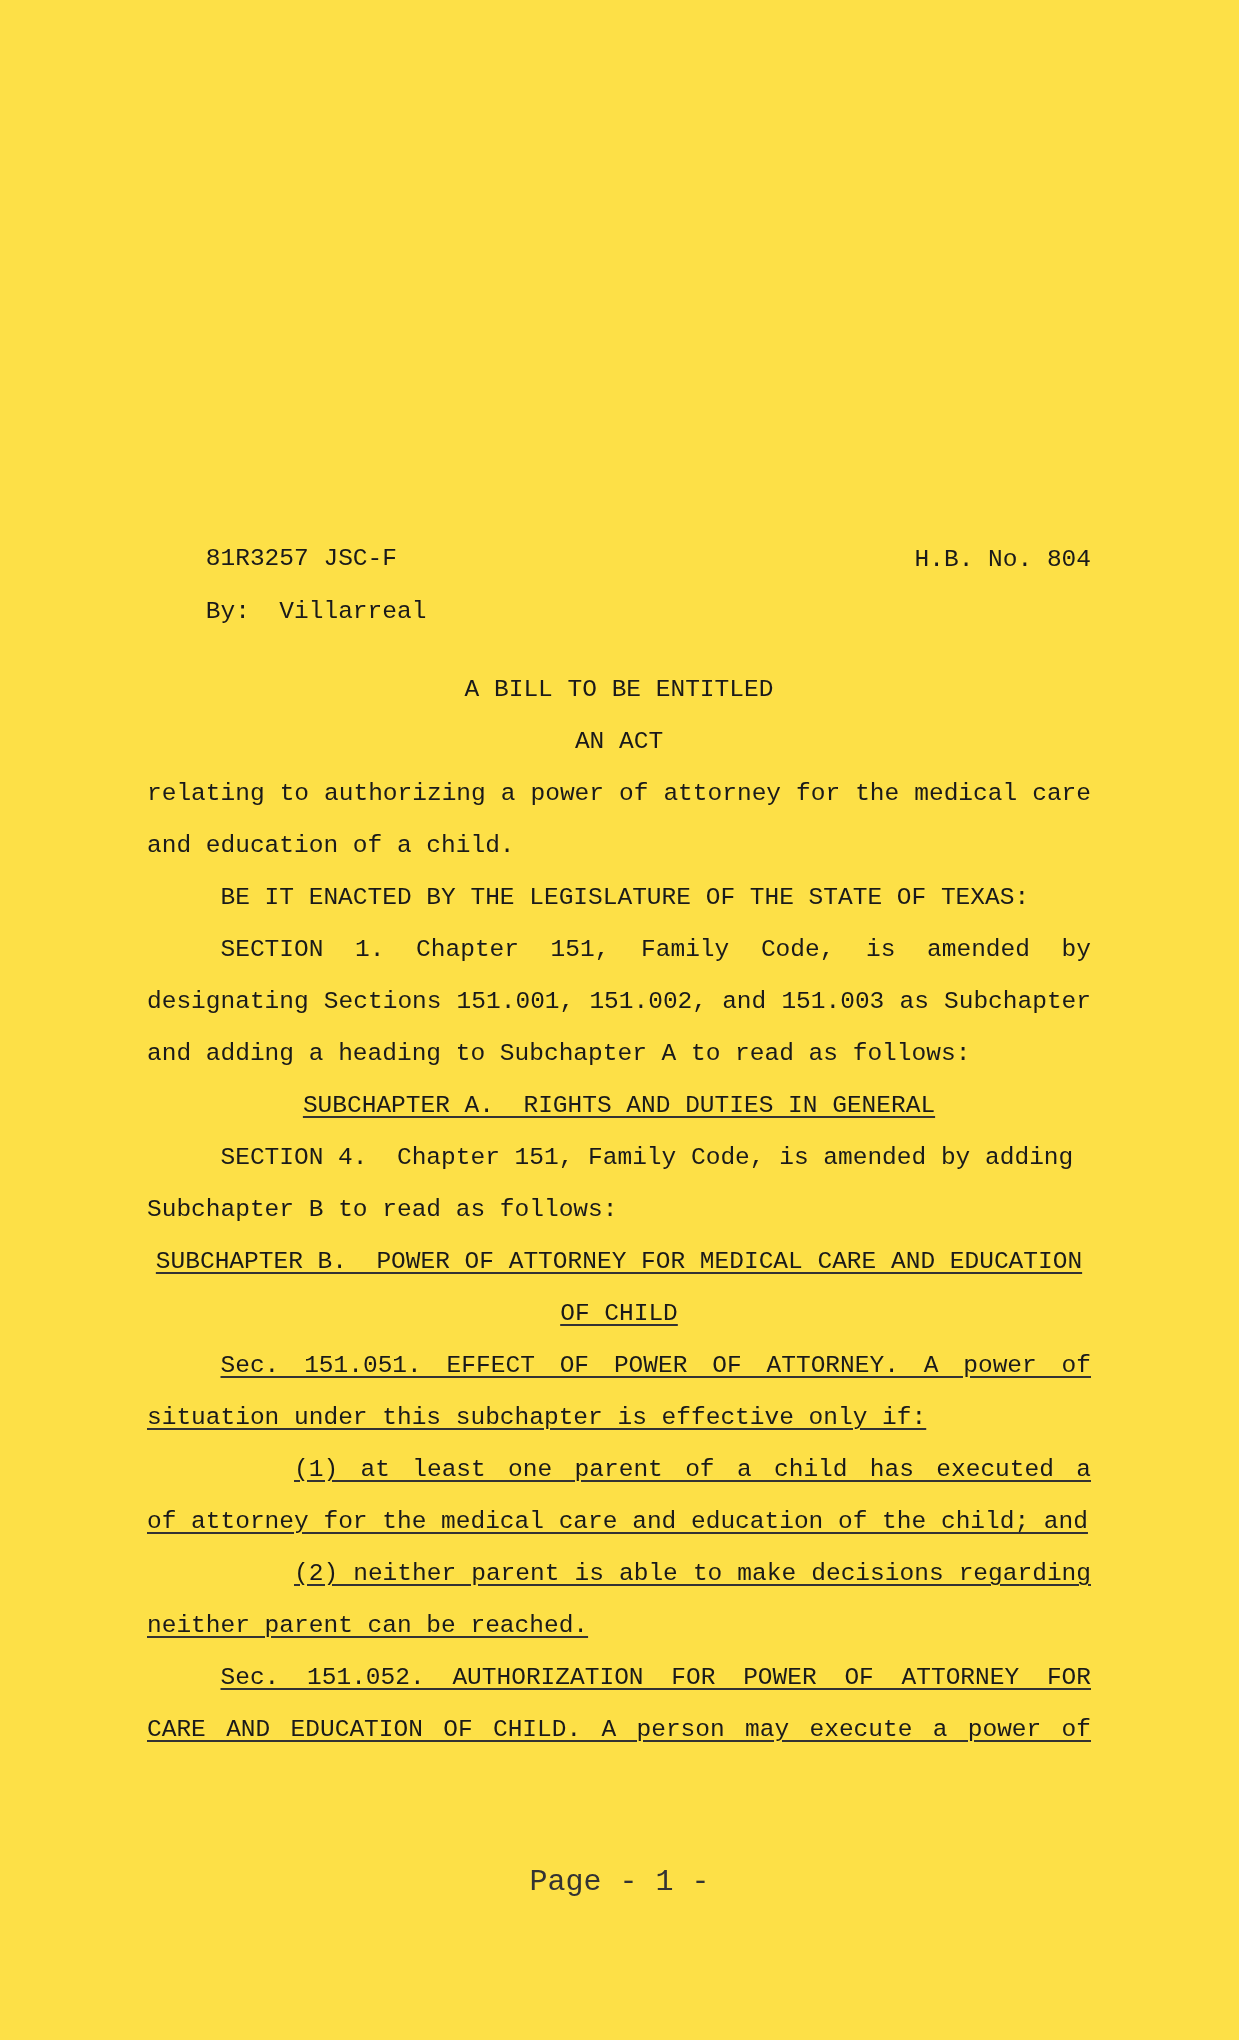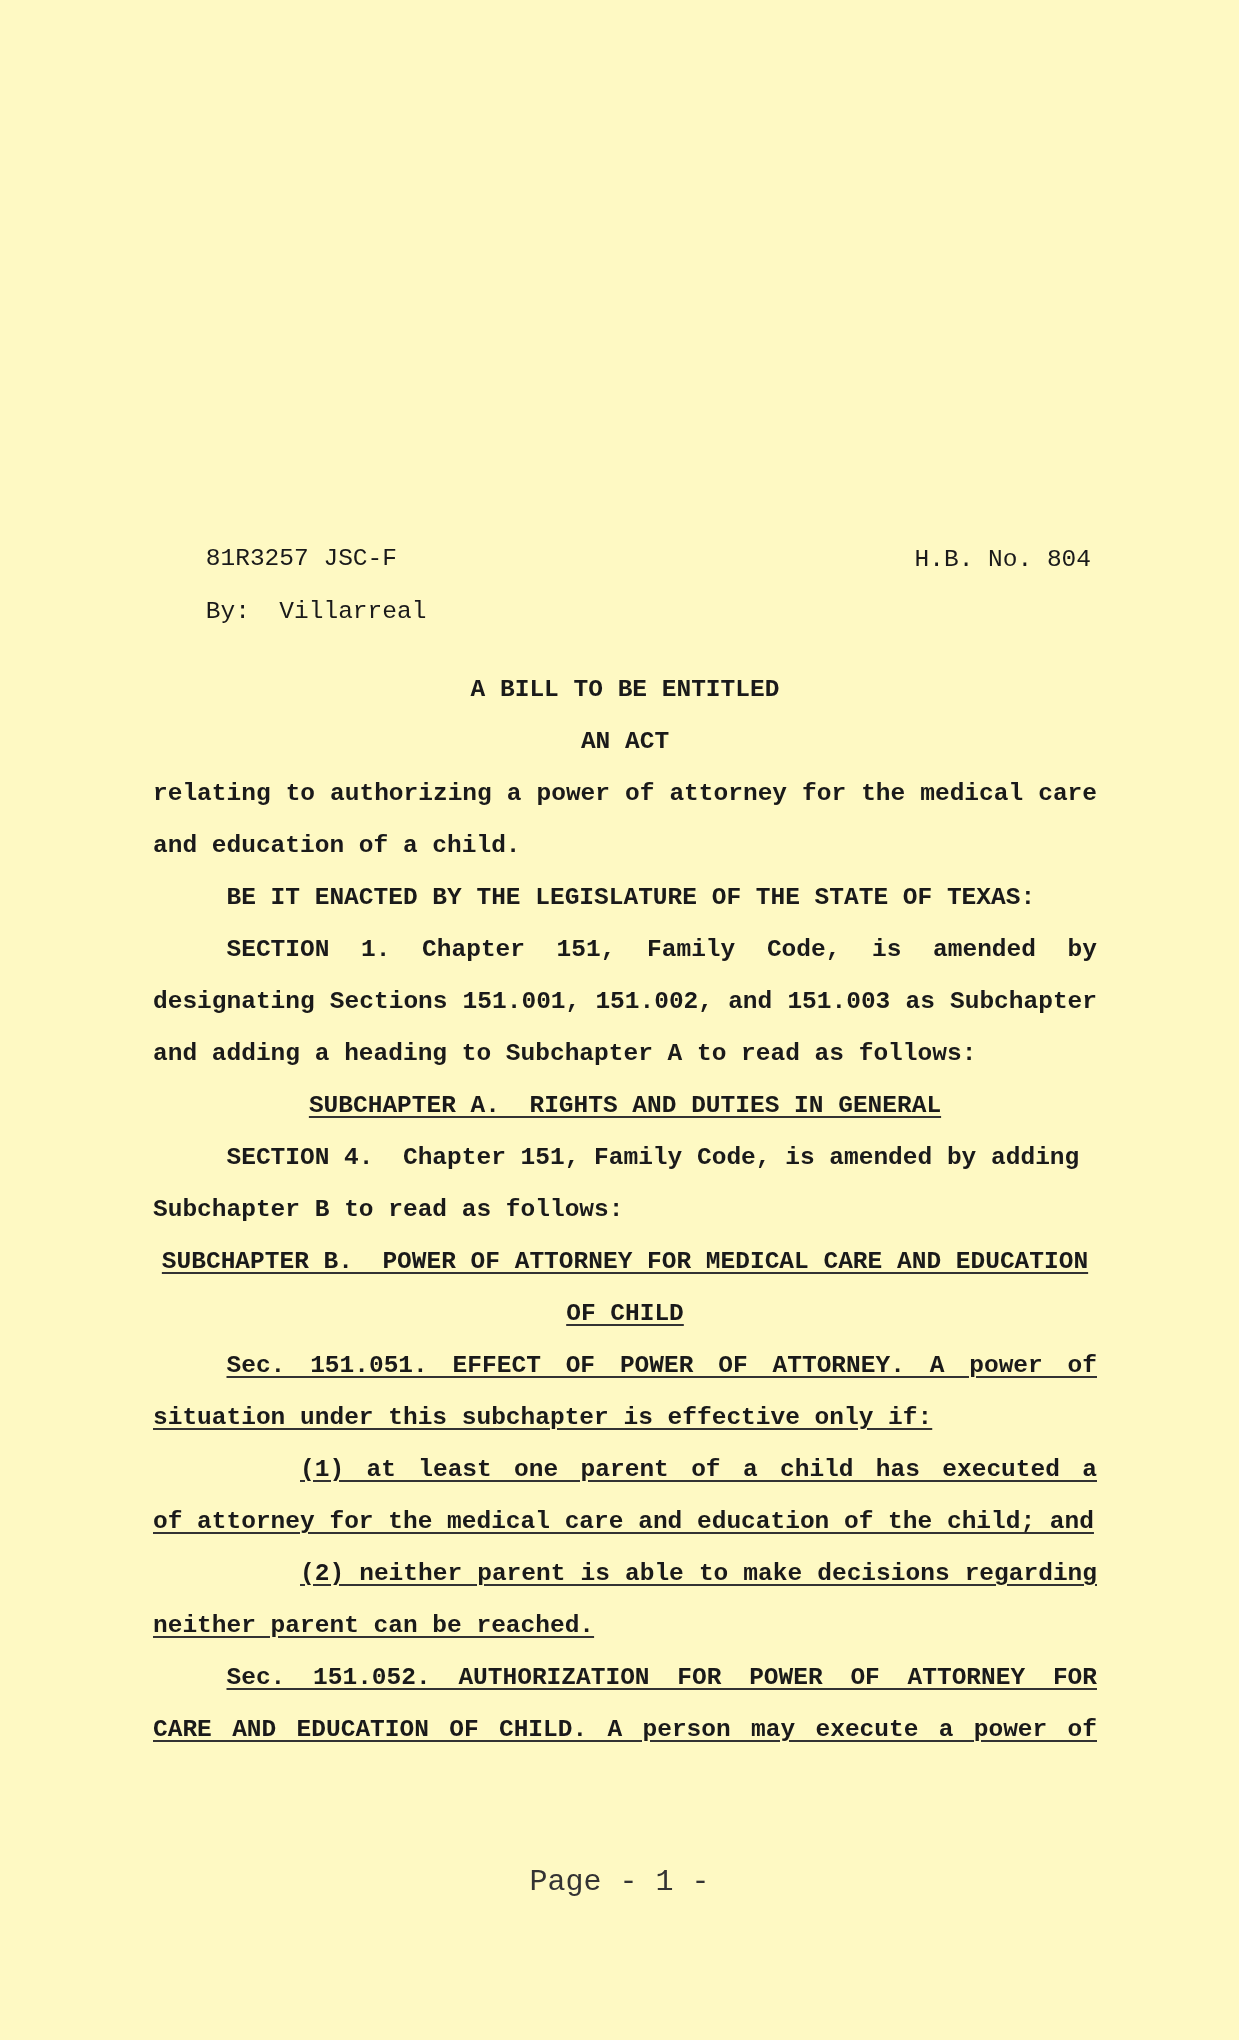--- a/index.html
+++ b/index.html
@@ -1,22 +1,22 @@
 <!DOCTYPE html>
 <html><head>
 <meta charset="utf-8">
 <style>
   html, body { margin: 0; padding: 0; background: #ffffff; }
   body { width: 1239px; height: 2040px; position: relative; overflow: hidden;
          font-family: "Liberation Mono", "DejaVu Sans Mono", monospace; color: #1a1a1a; }
-  .page { position: absolute; left: 0; top: 0; width: 1239px; height: 2040px; background: #fef9c3; }
+  .page { position: absolute; left: 0; top: 0; width: 1239px; height: 2040px; background: #fde047; }
   .mono { font-family: "Liberation Mono", "DejaVu Sans Mono", monospace; font-size: 24.5px; }
   .hdr { position: absolute; left: 147px; width: 944px; height: 52px; line-height: 52px; white-space: pre; }
   .hdr-right { position: absolute; right: 0; top: 0; }
-  .body { position: absolute; left: 153px; top: 664px; width: 944px; font-weight: bold; }
+  .body { position: absolute; left: 147px; top: 664px; width: 944px; }
   .line { height: 52px; line-height: 52px; white-space: nowrap; overflow: visible; }
   .line.center { text-align: center; }
   .line.justify { white-space: normal; text-align: justify; text-align-last: justify; height: 52px; overflow: hidden; }
   .ind5 { padding-left: 73.5px; }
   .ind10 { padding-left: 147px; }
   .u { text-decoration: underline; text-decoration-thickness: 1.5px; text-underline-offset: 4px; text-decoration-color: #333; }
   .pre { white-space: pre; }
   .watermark { position: absolute; left: 417px; top: 993px; font-family: "Liberation Mono", "DejaVu Sans Mono", monospace;
                font-size: 51px; line-height: 56px; color: #6b6b6b; white-space: nowrap; letter-spacing: 0px; }
   .footer { position: absolute; left: 0; width: 1239px; top: 1856px; height: 52px; line-height: 52px; text-align: center;

